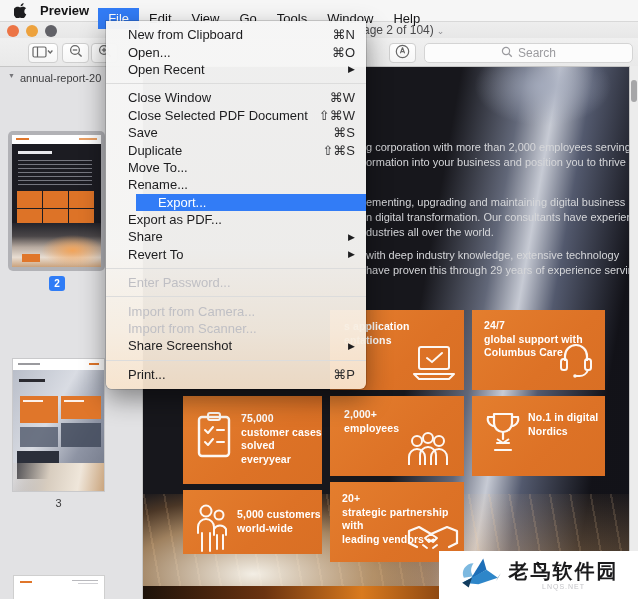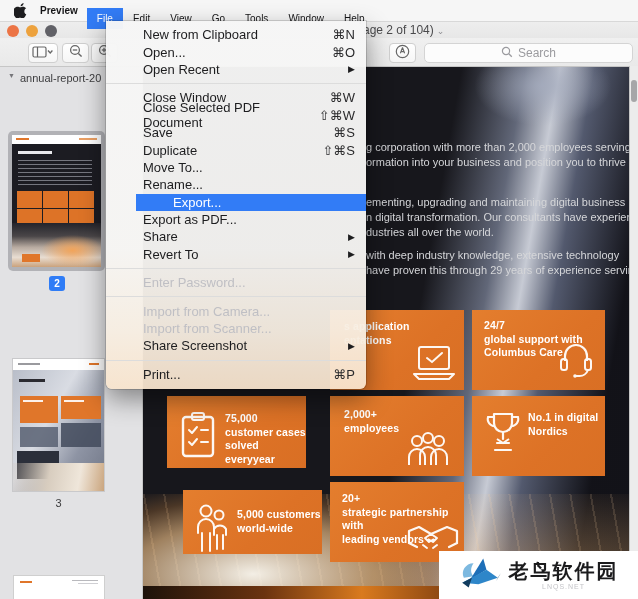--- a/index.html
+++ b/index.html
@@ -1,20 +1,20 @@
 <!DOCTYPE html>
 <html><head>
 <meta charset="utf-8">
 <style>
   html,body{margin:0;padding:0;background:#999;}
   .screen{position:relative;width:638px;height:599px;overflow:hidden;background:#e4e4e6;
     font-family:"Liberation Sans",sans-serif;-webkit-font-smoothing:antialiased;}
   
   .menubar{position:absolute;left:0;top:0;right:0;height:21px;background:#f6f6f6;
-    border-bottom:1px solid #d8d8d8;display:flex;align-items:center;font-size:10px;color:#151517;z-index:45;}
+    border-bottom:1px solid #d8d8d8;display:flex;align-items:center;font-size:13px;color:#151517;z-index:45;}
   .apple{margin-left:14px;display:flex;align-items:center;}
   .mb-app{font-weight:700;padding:0 9px;margin-left:4px;}
   .mb-items{display:flex;height:21px;margin-top:16px;}
   .mb-item{padding:0 10px;line-height:21px;height:21px;}
   .mb-active{background:#327cf6;color:#fff;}
   
   .titlebar{position:absolute;left:0;top:21px;right:0;height:17px;background:linear-gradient(#eeeeee,#e7e7e7);z-index:10;}
   .tl{position:absolute;top:3.5px;width:12px;height:12px;border-radius:50%;}
   .tl-close{left:7px;background:#ec7445;}
   .tl-min{left:26px;background:#eda23d;}
@@ -88,21 +88,21 @@
   .docline{position:absolute;left:223px;color:#d5d6d9;font-size:11px;white-space:nowrap;}
   .tile{position:absolute;background:linear-gradient(135deg,#e47e2e,#dd7226 60%,#d96f24);color:#fff;box-sizing:border-box;}
   .tile .txt div{font-size:10.5px;font-weight:600;line-height:13.5px;letter-spacing:.1px;}
   .tile .ticon{position:absolute;opacity:.95;}
   .tile-applications{left:187px;top:244px;width:134px;height:80px;}
   .tile-applications .txt{padding:10px 0 0 14px;}
   .tile-applications .ticon{right:7px;bottom:5px;}
   .tile-support{left:329px;top:244px;width:133px;height:80px;}
   .tile-support .txt{padding:9px 0 0 12px;}
   .tile-support .ticon{right:9px;bottom:7px;}
-  .tile-cases{left:24px;top:330px;width:139px;height:72px;}
+  .tile-cases{left:40px;top:330px;width:139px;height:88px;}
   .tile-cases .txt{padding:16px 0 0 58px;}
   .tile-cases .ticon{left:13px;top:15px;}
   .tile-employees{left:187px;top:330px;width:134px;height:80px;}
   .tile-employees .txt{padding:12px 0 0 14px;}
   .tile-employees .ticon{right:13px;bottom:5px;}
   .tile-digital-commerce{left:329px;top:330px;width:133px;height:80px;}
   .tile-digital-commerce .txt{padding:15px 0 0 56px;}
   .tile-digital-commerce .ticon{left:12px;top:14px;}
   .tile-customers{left:40px;top:416px;width:139px;height:64px;margin-top:8px;}
   .tile-customers .txt{padding:18px 0 0 54px;}
@@ -112,21 +112,21 @@
   .tile-partnership .ticon{right:5px;bottom:3px;}
   
   .scrollstrip{position:absolute;right:0;top:66px;bottom:0;width:9px;background:#ececec;border-left:1px solid #c6c6c6;box-sizing:border-box;z-index:12;}
   .scrollthumb{position:absolute;left:1px;top:14px;width:6px;height:22px;border-radius:3px;background:#a6a6a8;}
   
   .menupanel{position:absolute;left:106px;top:21px;width:260px;z-index:50;box-sizing:border-box;
     padding:5px 0 6px;border-radius:0 0 6px 6px;font-size:13px;
     background:linear-gradient(180deg,rgba(246,246,246,.97) 0%,rgba(246,245,243,.96) 62%,rgba(247,238,226,.95) 84%,rgba(248,228,205,.94) 100%);
     box-shadow:0 10px 26px rgba(0,0,0,.42),0 0 0 1px rgba(0,0,0,.14);}
   .menu-item{display:flex;justify-content:space-between;align-items:center;height:17.4px;
-    padding:0 11px 0 37px;color:#1d1d1f;}
+    padding:0 11px 0 22px;color:#1d1d1f;}
   .menu-item .sc{color:#2a2a2c;}
   .menu-item .arrow{font-size:9px;color:#1d1d1f;}
   .menu-item.hl{background:#327cf6;color:#ffffff;margin-left:30px;}
   .menu-item.hl .sc,.menu-item.hl .arrow{color:#fff;}
   .menu-item.dis{color:#bfbfc4;}
   .menu-sep{height:1px;background:#dcdcdc;margin:5px 0;}
   
   .watermark{position:absolute;left:439px;top:551px;width:199px;height:48px;background:#fff;z-index:30;
     display:flex;align-items:center;justify-content:center;gap:8px;}
   .wm-txt{display:flex;flex-direction:column;align-items:center;}

